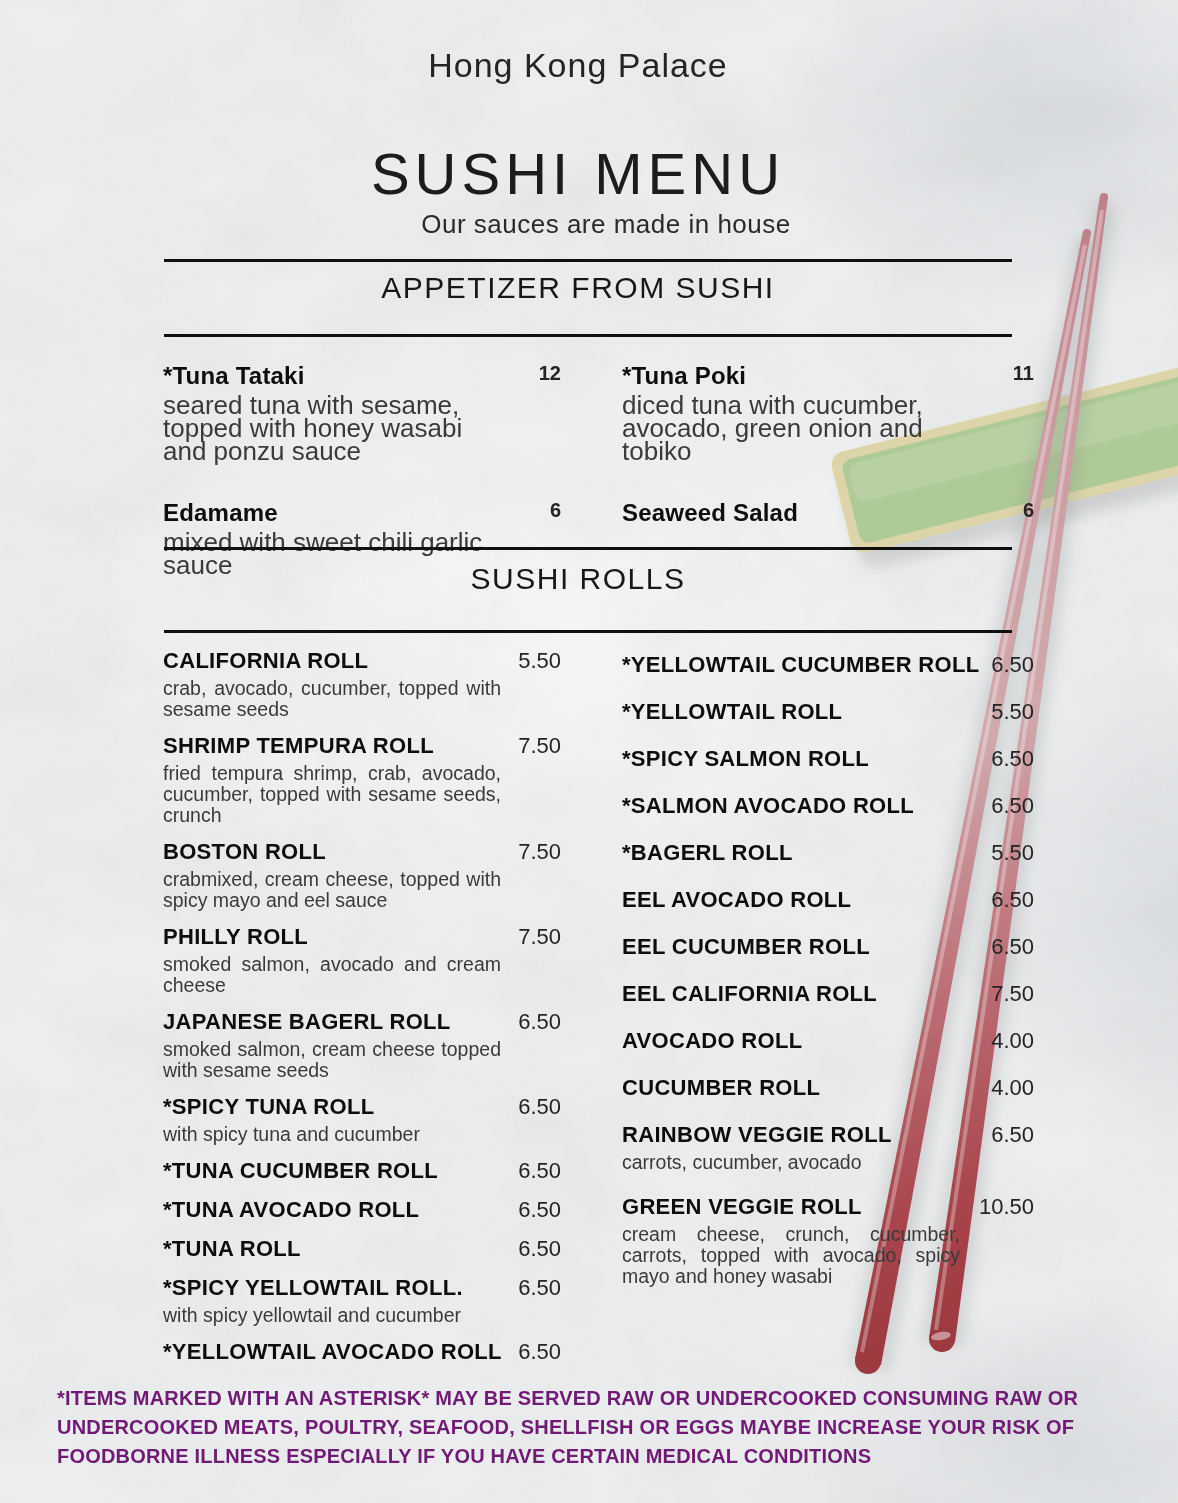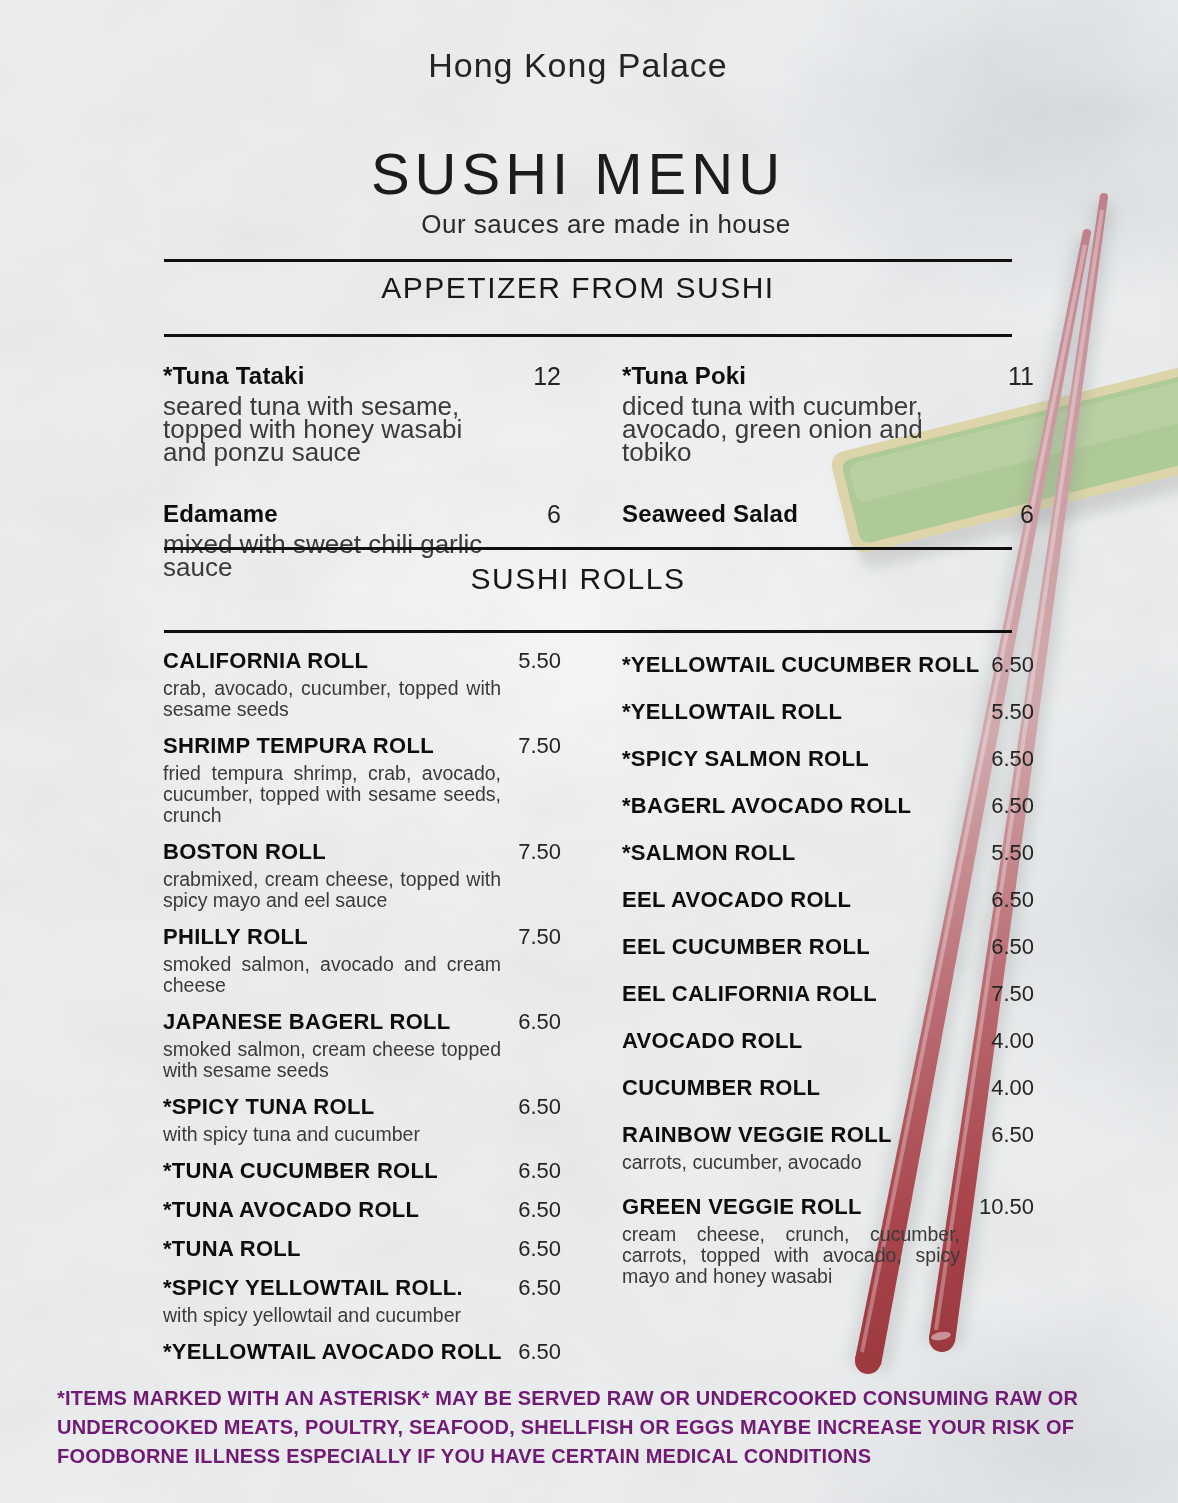--- a/index.html
+++ b/index.html
@@ -39,21 +39,21 @@
   #roll-col-0{left:163px;top:648px;width:398px;}
   #roll-col-1{left:622px;top:652px;width:412px;}
 
   .item-head{display:flex;justify-content:space-between;align-items:flex-start;}
   .item-name{font-weight:bold;white-space:nowrap;color:#0d0d0d;}
   .item-price{color:#242424;margin-left:8px;white-space:nowrap;}
   .item-desc{color:#3a3a3a;margin-top:4px;}
 
   .app .item{margin-bottom:36px;}
   .app .item-name{font-size:24px;letter-spacing:0.2px;}
-  .app .item-price{font-size:25px;}
+  .app .item-price{font-size:20px;font-weight:bold;}
   .app .item-desc{font-size:26px;line-height:23px;max-width:340px;}
 
   .rolls .item-name{font-size:22px;letter-spacing:0.3px;}
   .rolls .item-price{font-size:22px;}
   .rolls .item-desc{font-size:19.5px;line-height:21px;max-width:338px;text-align:justify;}
   #roll-col-0 .item{margin-bottom:13px;}
   #roll-col-1 .item{margin-bottom:21px;}
 
   
   .disclaimer{
@@ -290,29 +290,29 @@
   <div class="item">
     <div class="item-head">
       <span class="item-name">*SPICY SALMON ROLL</span>
       <span class="item-price">6.50</span>
     </div>
 
   </div>
 
   <div class="item">
     <div class="item-head">
-      <span class="item-name">*BAGERL AVOCADO ROLL</span>
-      <span class="item-price">6.50</span>
-    </div>
-
-  </div>
-
-  <div class="item">
-    <div class="item-head">
-      <span class="item-name">*SALMON ROLL</span>
+      <span class="item-name">*SALMON AVOCADO ROLL</span>
+      <span class="item-price">6.50</span>
+    </div>
+
+  </div>
+
+  <div class="item">
+    <div class="item-head">
+      <span class="item-name">*BAGERL ROLL</span>
       <span class="item-price">5.50</span>
     </div>
 
   </div>
 
   <div class="item">
     <div class="item-head">
       <span class="item-name">EEL AVOCADO ROLL</span>
       <span class="item-price">6.50</span>
     </div>

